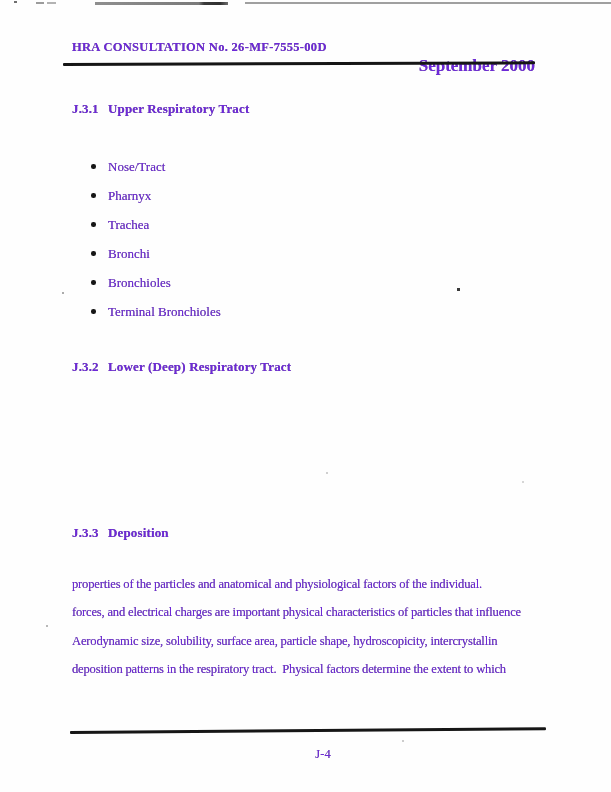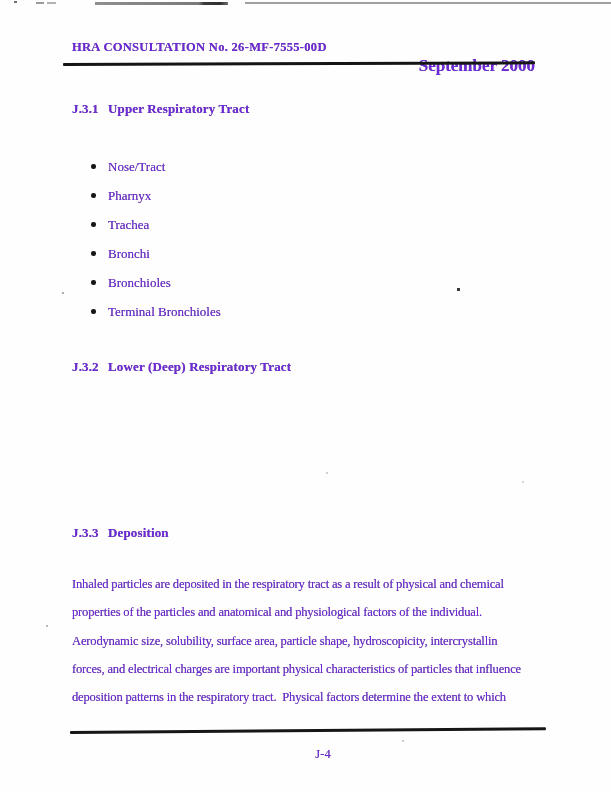--- a/index.html
+++ b/index.html
@@ -92,24 +92,23 @@
   </div>
   <div class="artifact a-speck-s2a"></div>
   <div class="artifact a-speck-s2b"></div>
 
   <div class="section-heading sh-3 ink">
     <span class="sec-num">J.3.3</span>
     <span class="sec-title">Deposition</span>
   </div>
 
   <div class="paragraph">
-    <div class="para-line ink">Inhaled particles are deposited in the respiratory tract as a result of physical and chemical</div>
     <div class="para-line ink">properties of the particles and anatomical and physiological factors of the individual.</div>
+    <div class="para-line ink">forces, and electrical charges are important physical characteristics of particles that influence</div>
     <div class="para-line ink">Aerodynamic size, solubility, surface area, particle shape, hydroscopicity, intercrystallin</div>
-    <div class="para-line ink">forces, and electrical charges are important physical characteristics of particles that influence</div>
     <div class="para-line ink">deposition patterns in the respiratory tract.  Physical factors determine the extent to which</div>
   </div>
   <div class="artifact a-speck-para"></div>
 
   <div class="footer-rule"></div>
   <div class="artifact a-speck-foot"></div>
   <div class="page-number ink">J-4</div>
 
 </div>
 

